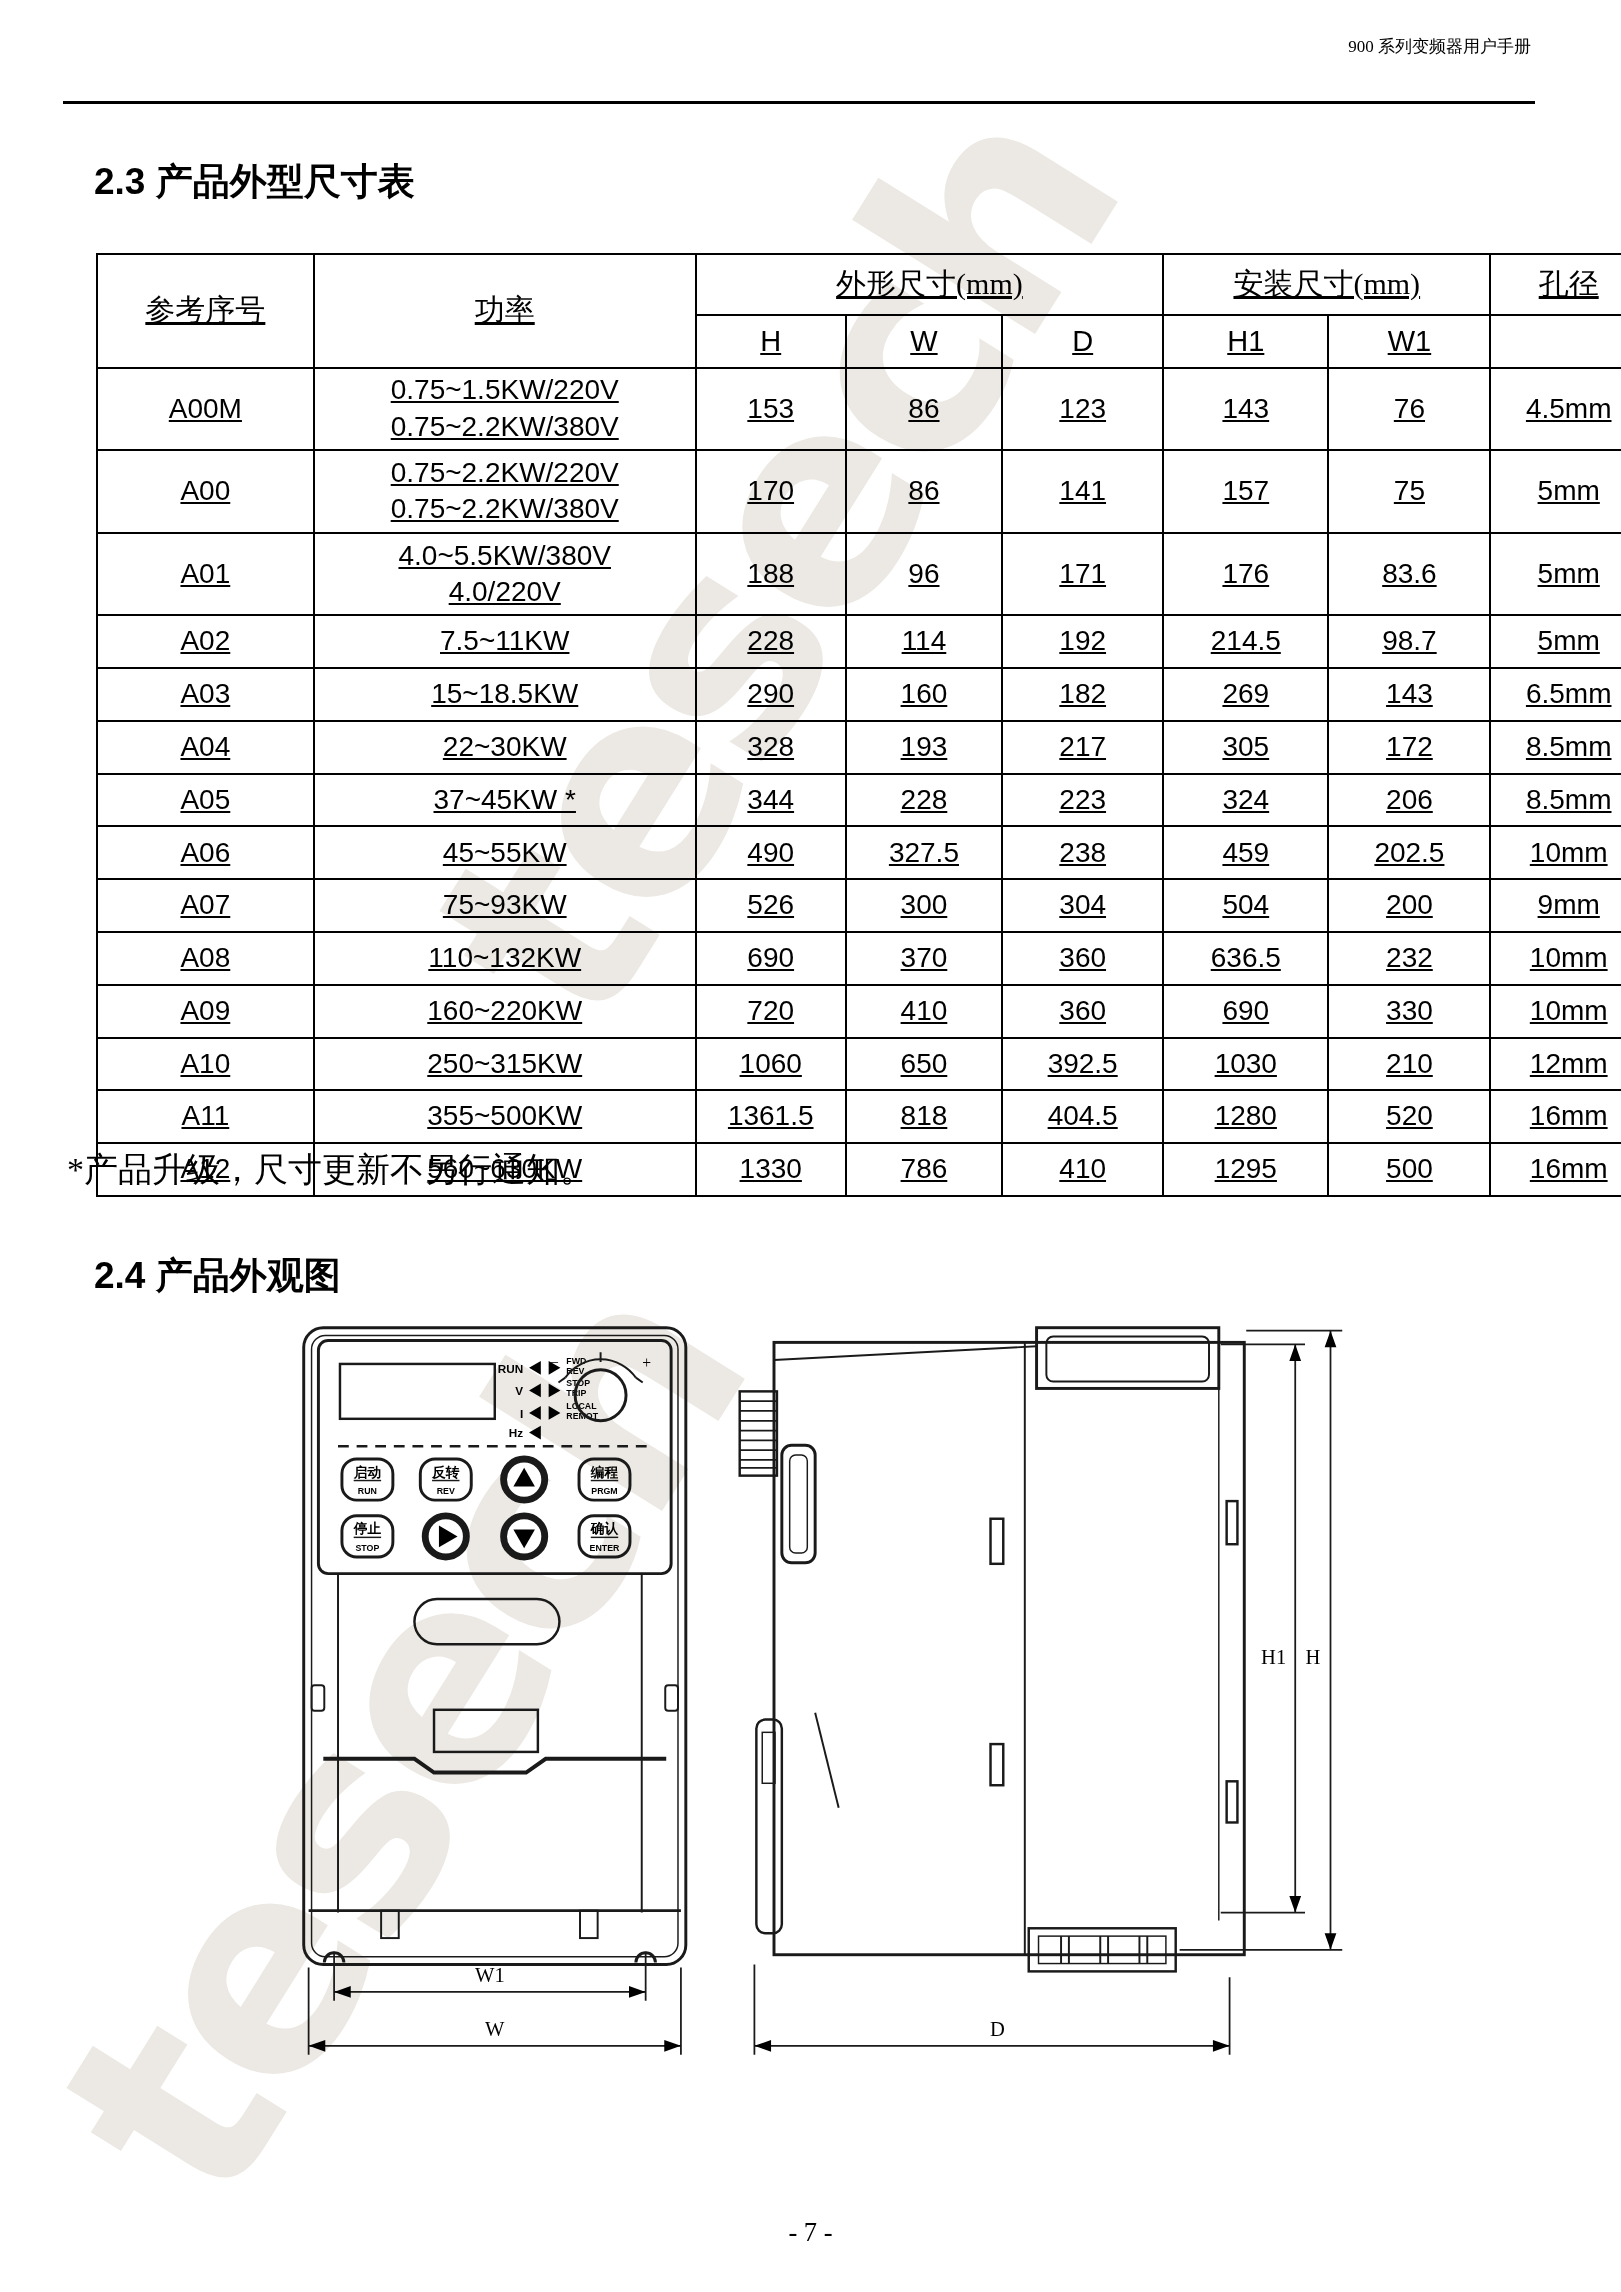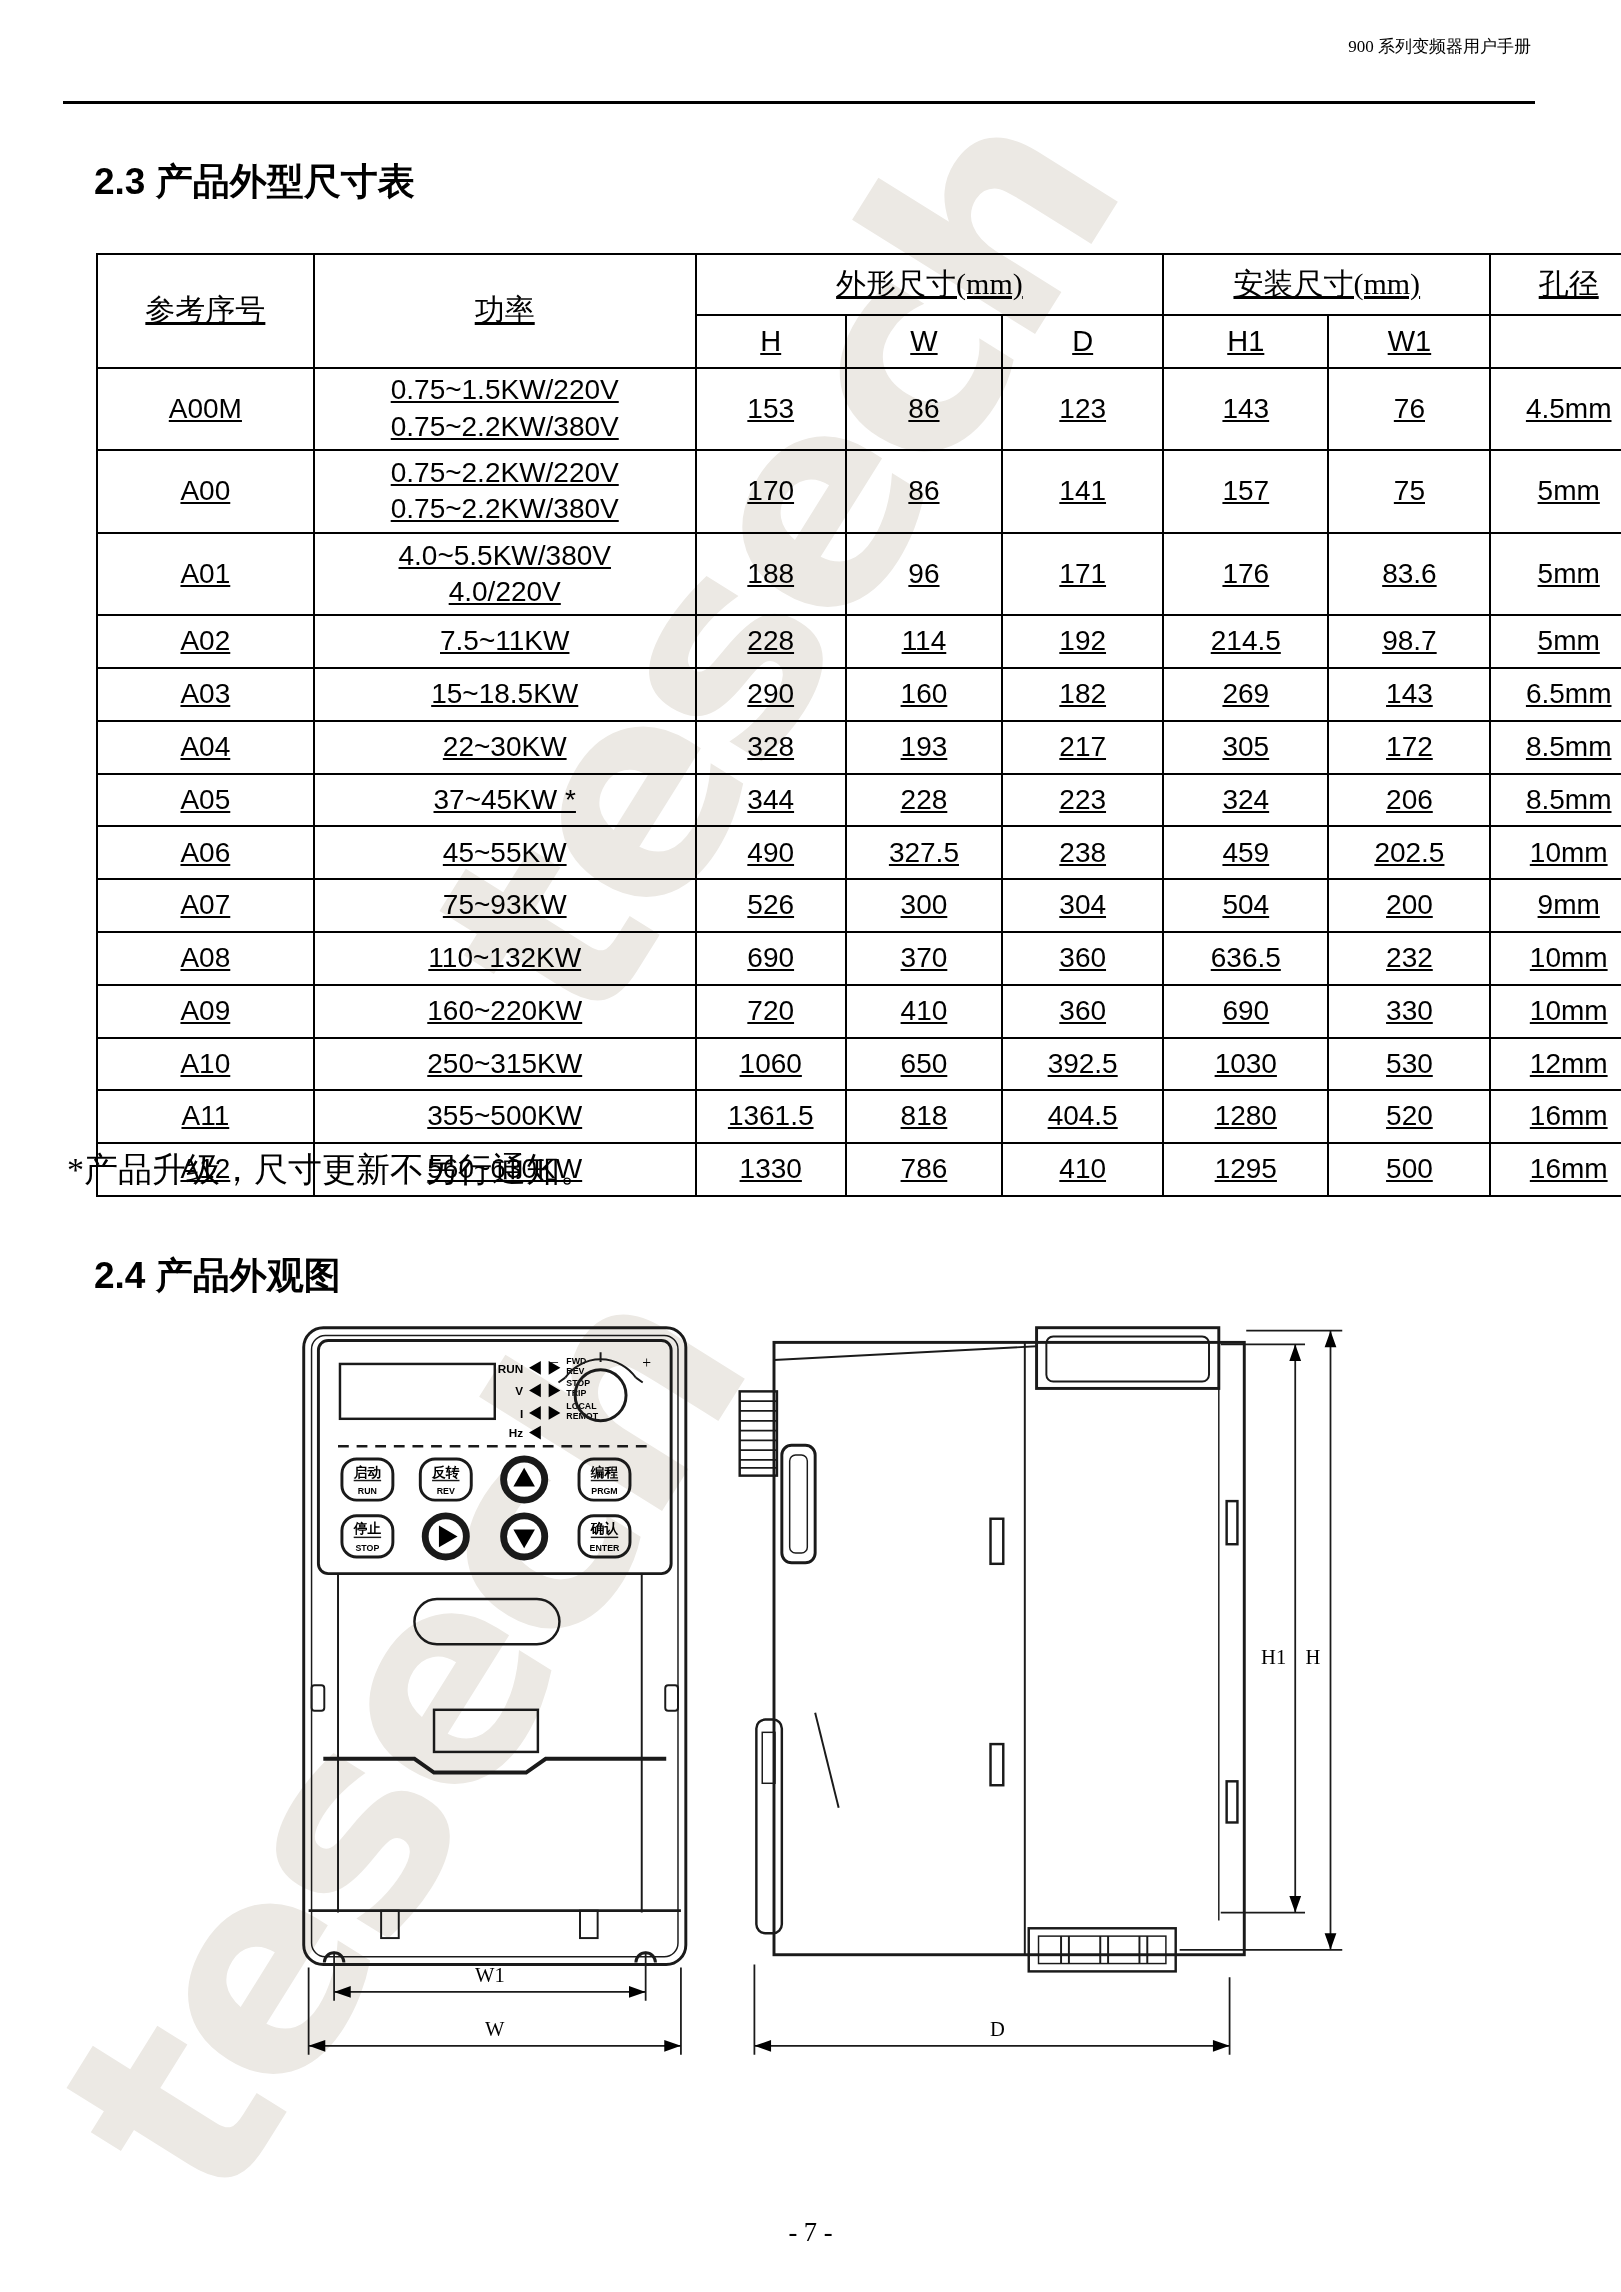--- a/index.html
+++ b/index.html
@@ -274,21 +274,21 @@
           </tr>
           <tr>
             <td>A10</td>
             <td>
               <div>250~315KW</div>
             </td>
             <td>1060</td>
             <td>650</td>
             <td>392.5</td>
             <td>1030</td>
-            <td>530</td>
+            <td>210</td>
             <td>12mm</td>
           </tr>
           <tr>
             <td>A11</td>
             <td>
               <div>355~500KW</div>
             </td>
             <td>1361.5</td>
             <td>818</td>
             <td>404.5</td>

